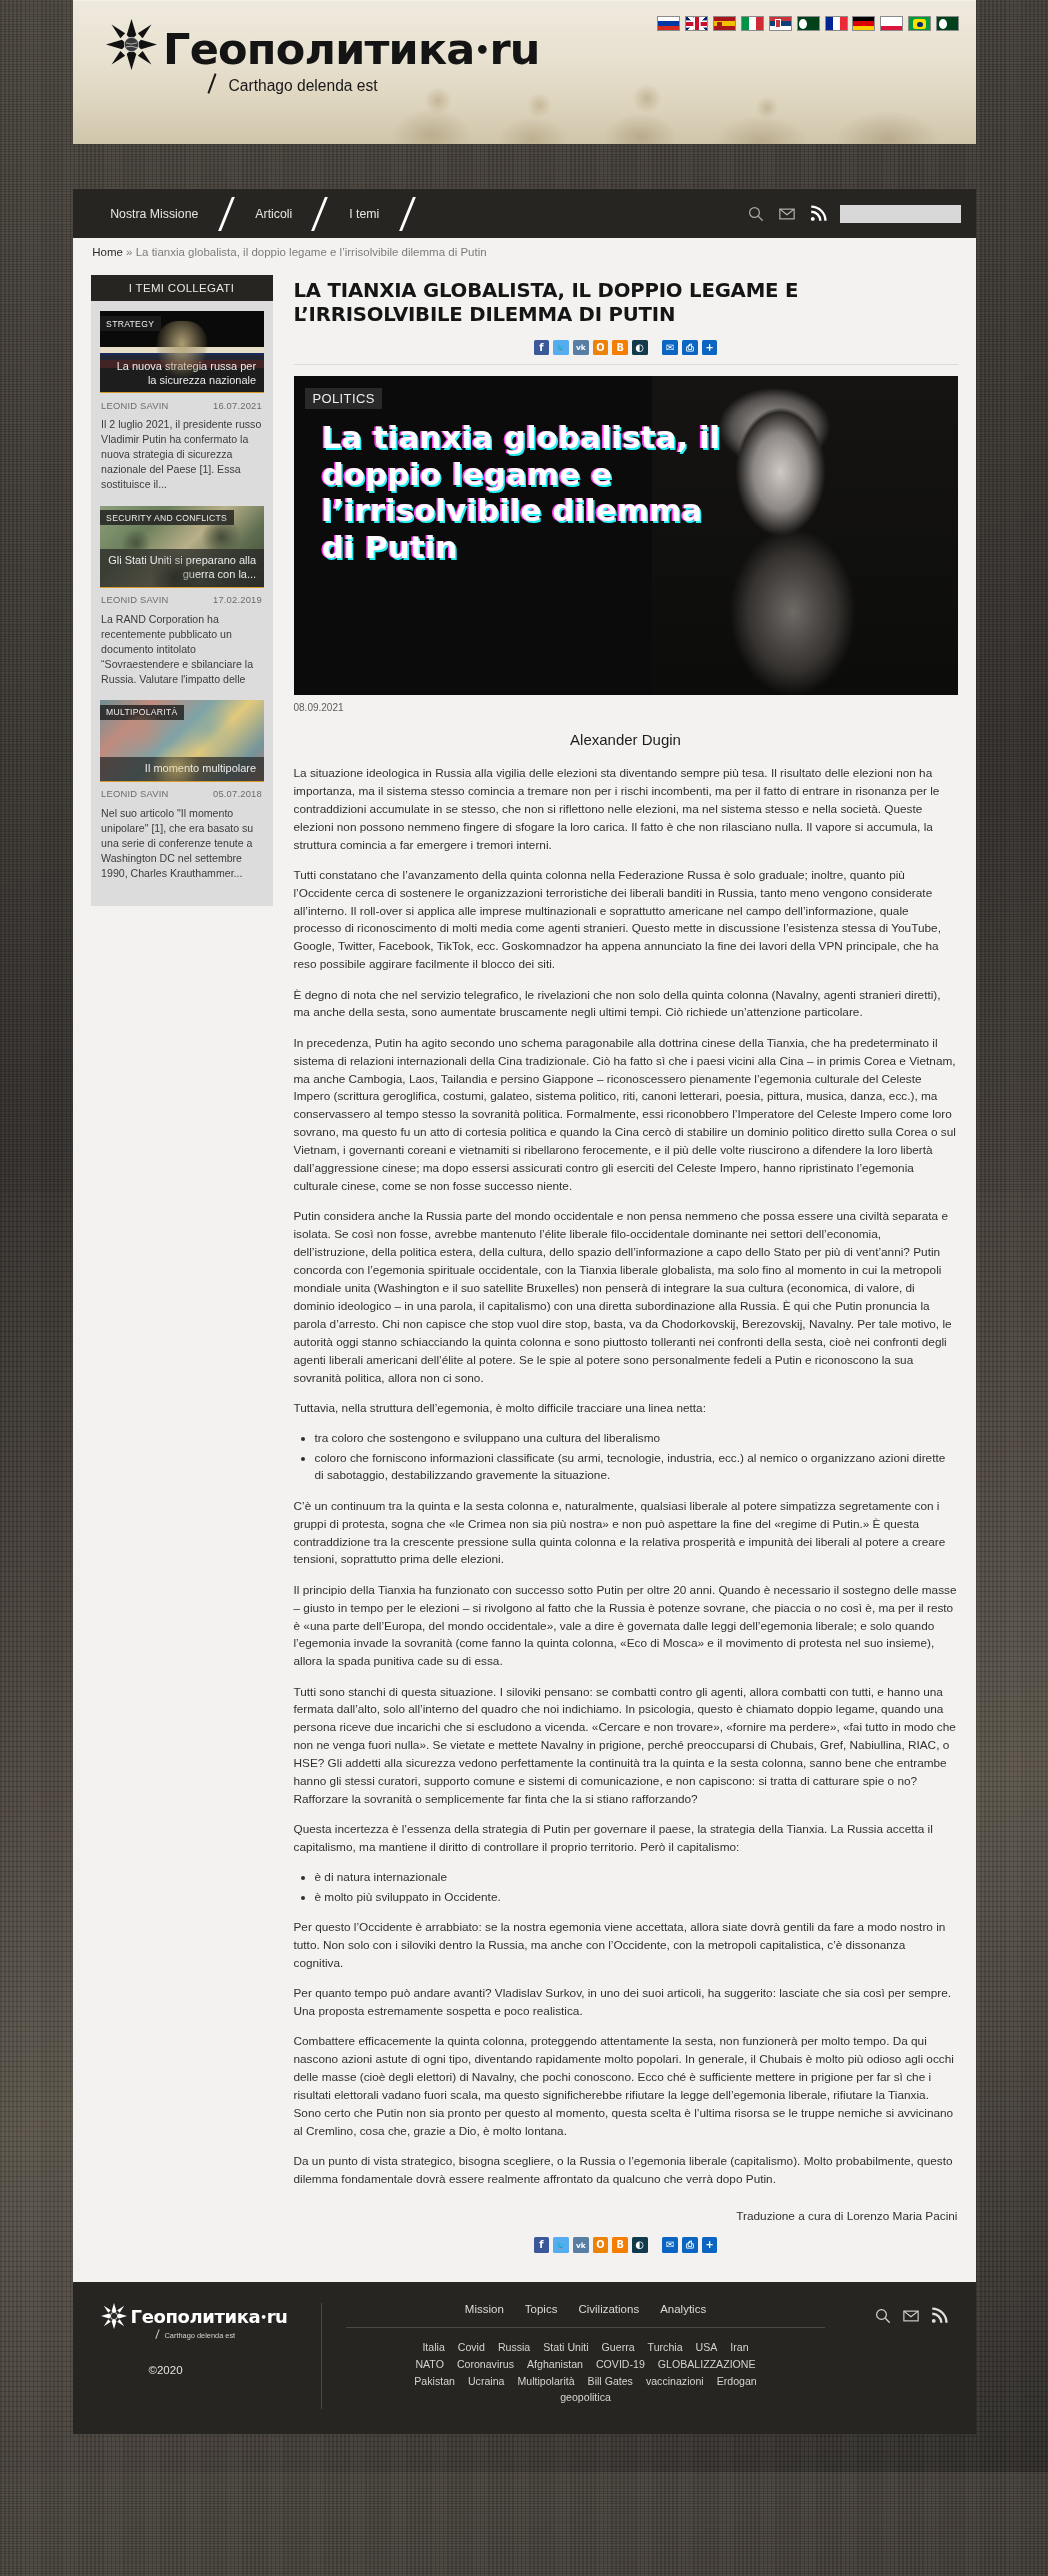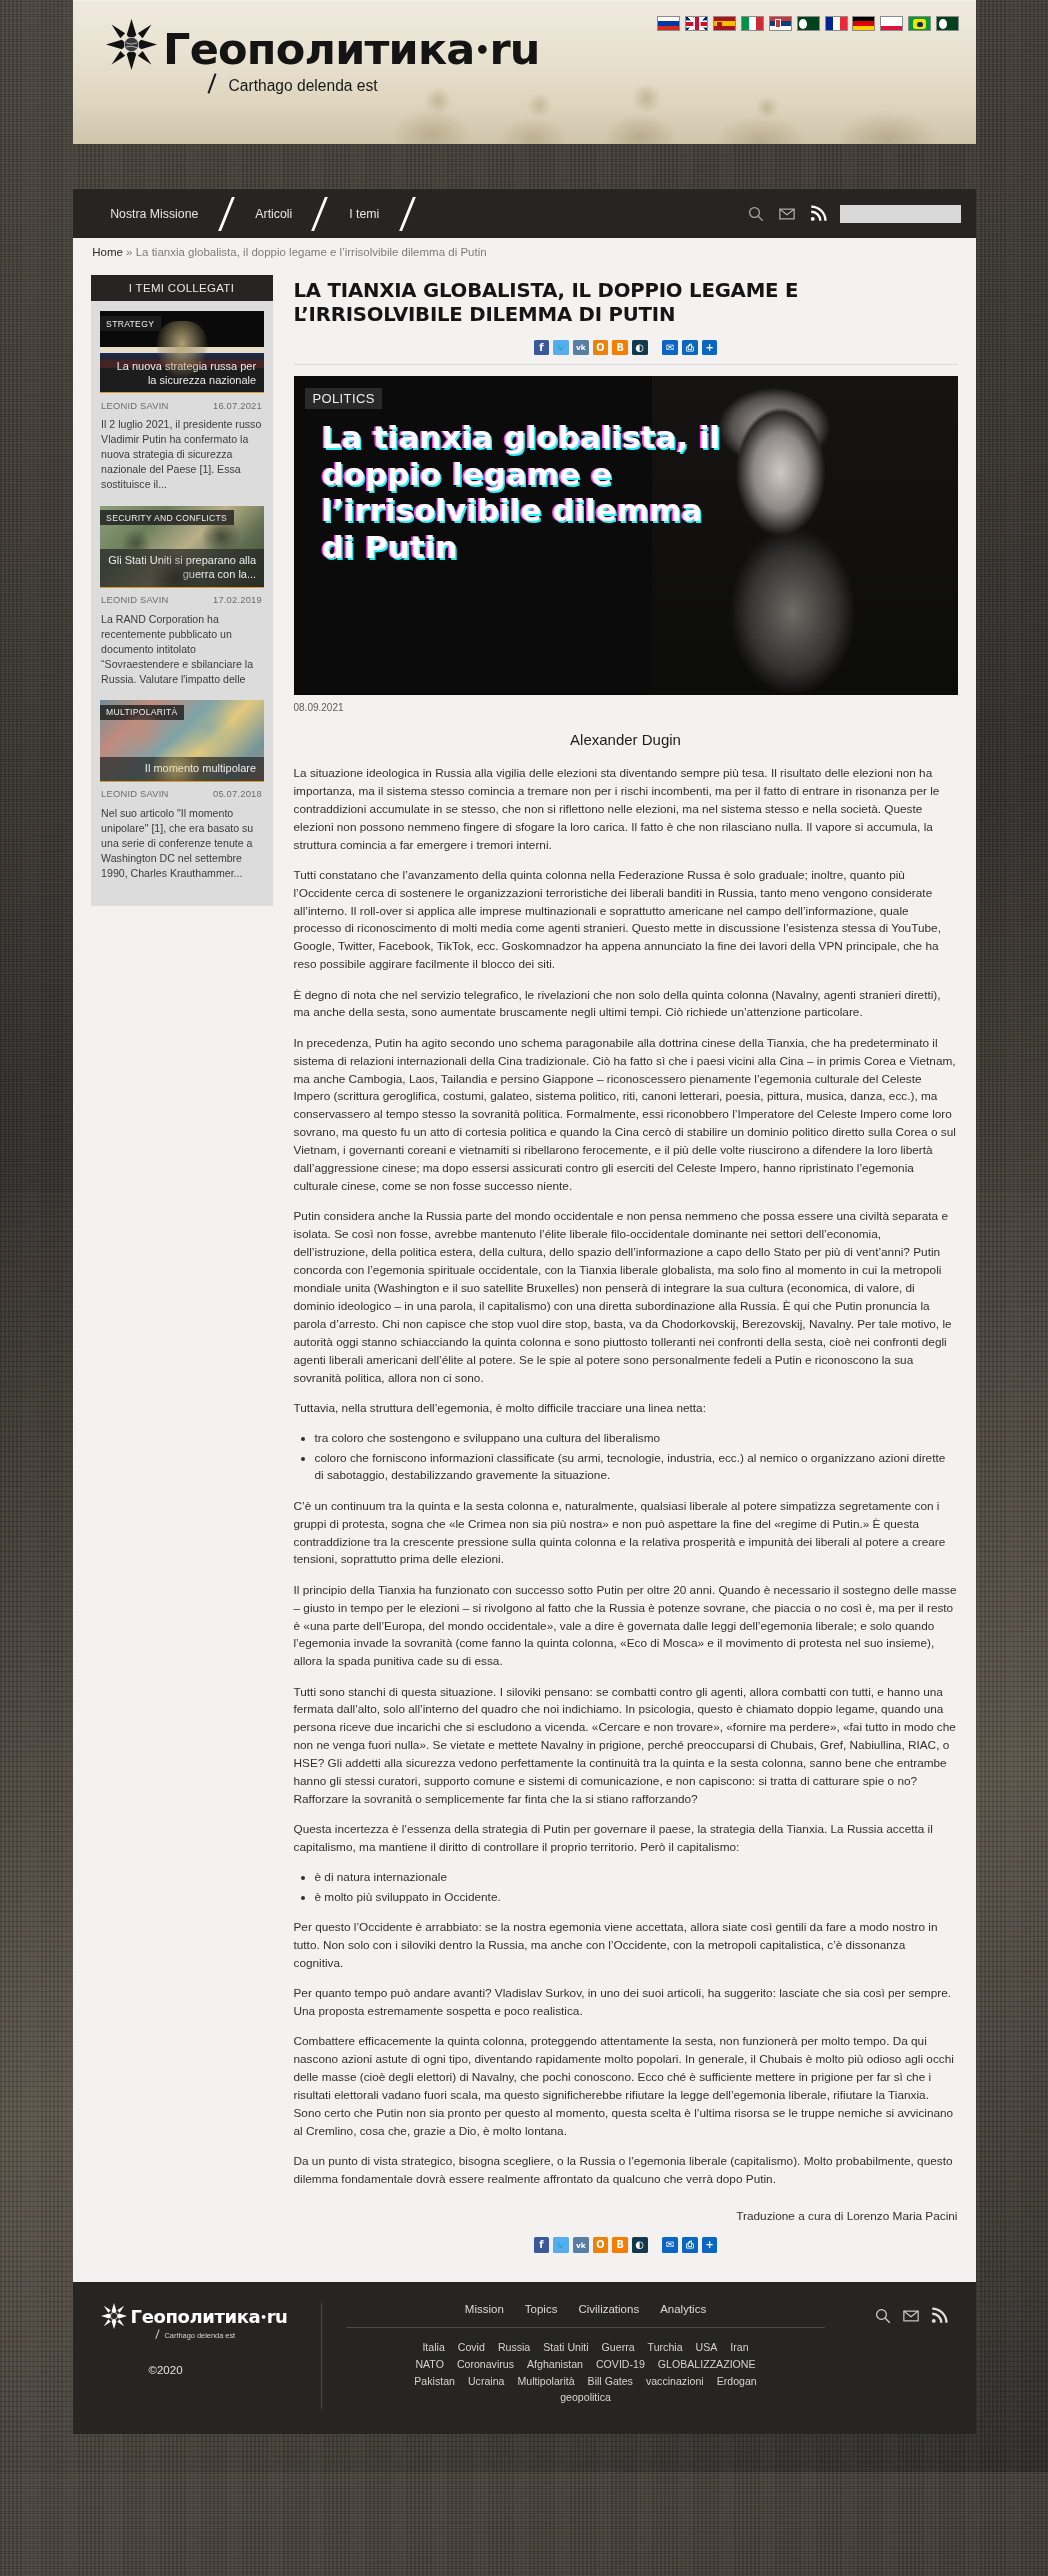--- a/index.html
+++ b/index.html
@@ -345,21 +345,21 @@
           <li>coloro che forniscono informazioni classificate (su armi, tecnologie, industria, ecc.) al nemico o organizzano azioni dirette di sabotaggio, destabilizzando gravemente la situazione.</li>
         </ul>
         <p>C’è un continuum tra la quinta e la sesta colonna e, naturalmente, qualsiasi liberale al potere simpatizza segretamente con i gruppi di protesta, sogna che «le Crimea non sia più nostra» e non può aspettare la fine del «regime di Putin.» È questa contraddizione tra la crescente pressione sulla quinta colonna e la relativa prosperità e impunità dei liberali al potere a creare tensioni, soprattutto prima delle elezioni.</p>
         <p>Il principio della Tianxia ha funzionato con successo sotto Putin per oltre 20 anni. Quando è necessario il sostegno delle masse – giusto in tempo per le elezioni – si rivolgono al fatto che la Russia è potenze sovrane, che piaccia o no così è, ma per il resto è «una parte dell’Europa, del mondo occidentale», vale a dire è governata dalle leggi dell’egemonia liberale; e solo quando l’egemonia invade la sovranità (come fanno la quinta colonna, «Eco di Mosca» e il movimento di protesta nel suo insieme), allora la spada punitiva cade su di essa.</p>
         <p>Tutti sono stanchi di questa situazione. I siloviki pensano: se combatti contro gli agenti, allora combatti con tutti, e hanno una fermata dall’alto, solo all’interno del quadro che noi indichiamo. In psicologia, questo è chiamato doppio legame, quando una persona riceve due incarichi che si escludono a vicenda. «Cercare e non trovare», «fornire ma perdere», «fai tutto in modo che non ne venga fuori nulla». Se vietate e mettete Navalny in prigione, perché preoccuparsi di Chubais, Gref, Nabiullina, RIAC, o HSE? Gli addetti alla sicurezza vedono perfettamente la continuità tra la quinta e la sesta colonna, sanno bene che entrambe hanno gli stessi curatori, supporto comune e sistemi di comunicazione, e non capiscono: si tratta di catturare spie o no? Rafforzare la sovranità o semplicemente far finta che la si stiano rafforzando?</p>
         <p>Questa incertezza è l’essenza della strategia di Putin per governare il paese, la strategia della Tianxia. La Russia accetta il capitalismo, ma mantiene il diritto di controllare il proprio territorio. Però il capitalismo:</p>
         <ul>
           <li>è di natura internazionale</li>
           <li>è molto più sviluppato in Occidente.</li>
         </ul>
-        <p>Per questo l’Occidente è arrabbiato: se la nostra egemonia viene accettata, allora siate così gentili da fare a modo nostro in tutto. Non solo con i siloviki dentro la Russia, ma anche con l’Occidente, con la metropoli capitalistica, c’è dissonanza cognitiva.</p>
+        <p>Per questo l’Occidente è arrabbiato: se la nostra egemonia viene accettata, allora siate dovrà gentili da fare a modo nostro in tutto. Non solo con i siloviki dentro la Russia, ma anche con l’Occidente, con la metropoli capitalistica, c’è dissonanza cognitiva.</p>
         <p>Per quanto tempo può andare avanti?  Vladislav Surkov, in uno dei suoi articoli, ha suggerito: lasciate che sia così per sempre. Una proposta estremamente sospetta e poco realistica.</p>
         <p>Combattere efficacemente la quinta colonna, proteggendo attentamente la sesta, non funzionerà per molto tempo. Da qui nascono azioni astute di ogni tipo, diventando rapidamente molto popolari. In generale, il Chubais è molto più odioso agli occhi delle masse (cioè degli elettori) di Navalny, che pochi conoscono. Ecco ché è sufficiente mettere in prigione per far sì che i risultati elettorali vadano fuori scala, ma questo significherebbe rifiutare la legge dell’egemonia liberale, rifiutare la Tianxia.  Sono certo che Putin non sia pronto per questo al momento, questa scelta è l’ultima risorsa se le truppe nemiche si avvicinano al Cremlino, cosa che, grazie a Dio, è molto lontana.</p>
         <p>Da un punto di vista strategico, bisogna scegliere, o la Russia o l’egemonia liberale (capitalismo). Molto probabilmente, questo dilemma fondamentale dovrà essere realmente affrontato da qualcuno che verrà dopo Putin.</p>
         <div class="translator">Traduzione a cura di Lorenzo Maria Pacini</div>
       </div>
 
       <div class="share bottom" id="share-bottom">
           <span class="sbtn" style="background: rgb(59, 89, 152);">f</span>
           <span class="sbtn" style="background: rgb(85, 172, 238); font-size: 7.4px;">🐦</span>
           <span class="sbtn" style="background: rgb(88, 126, 163); font-size: 7.4px;">vk</span>

